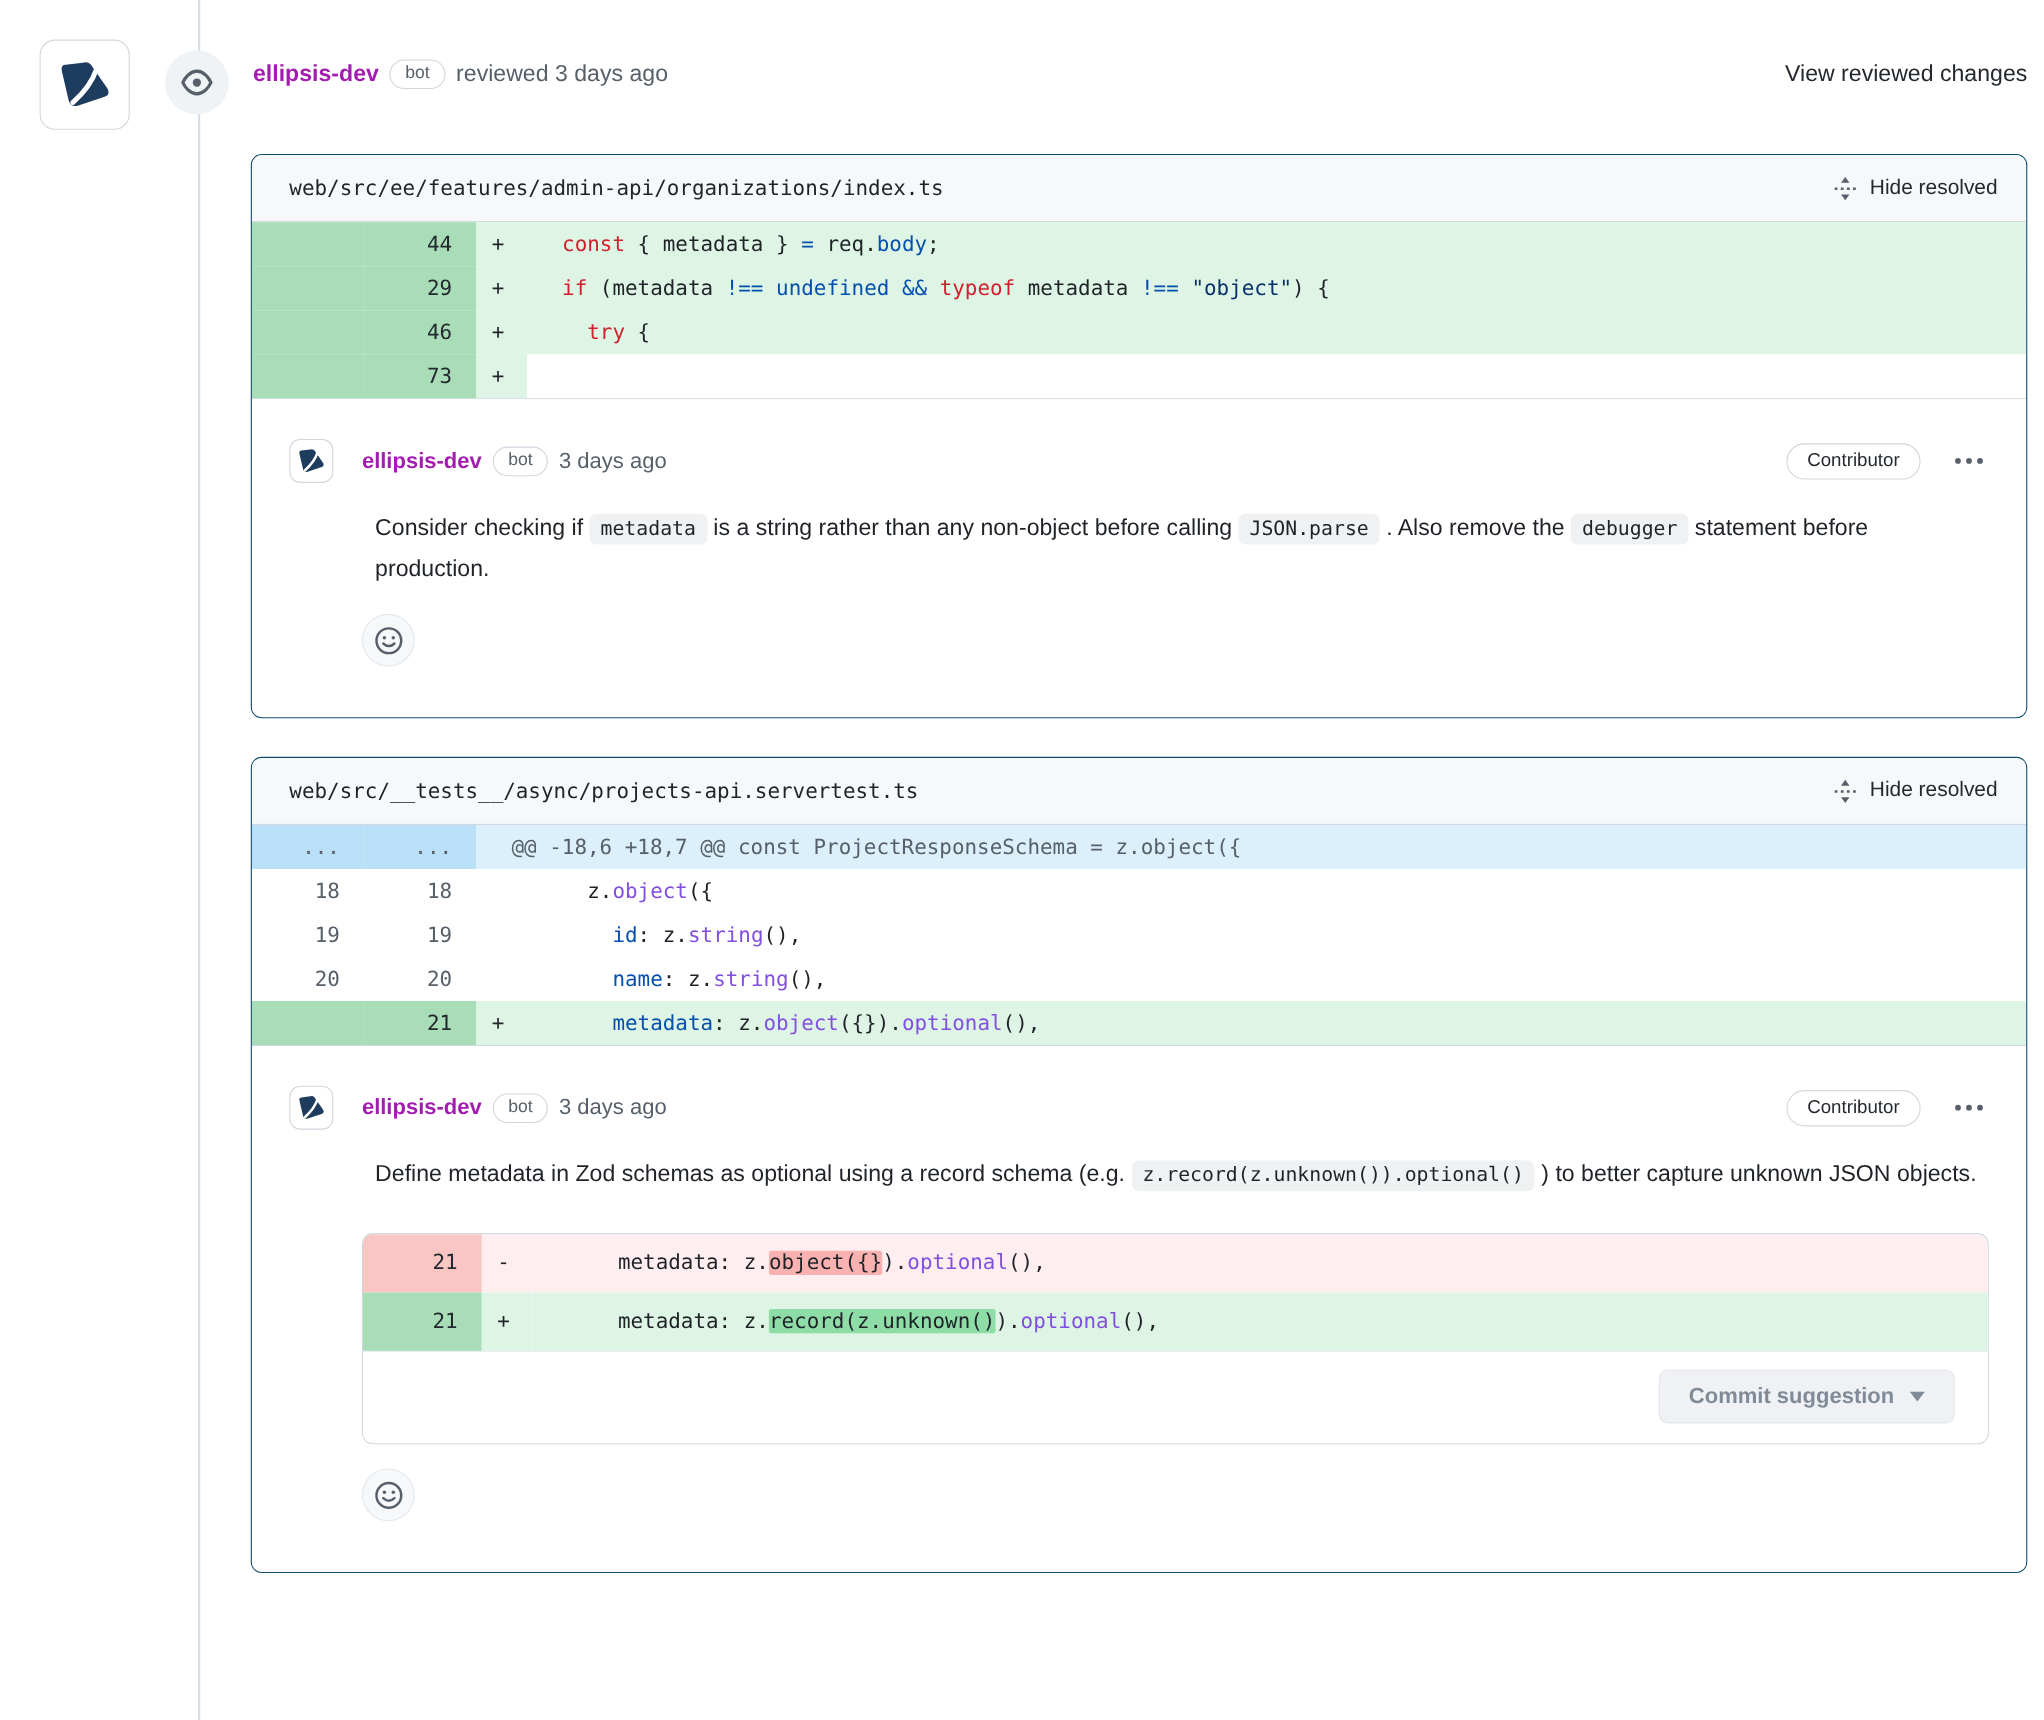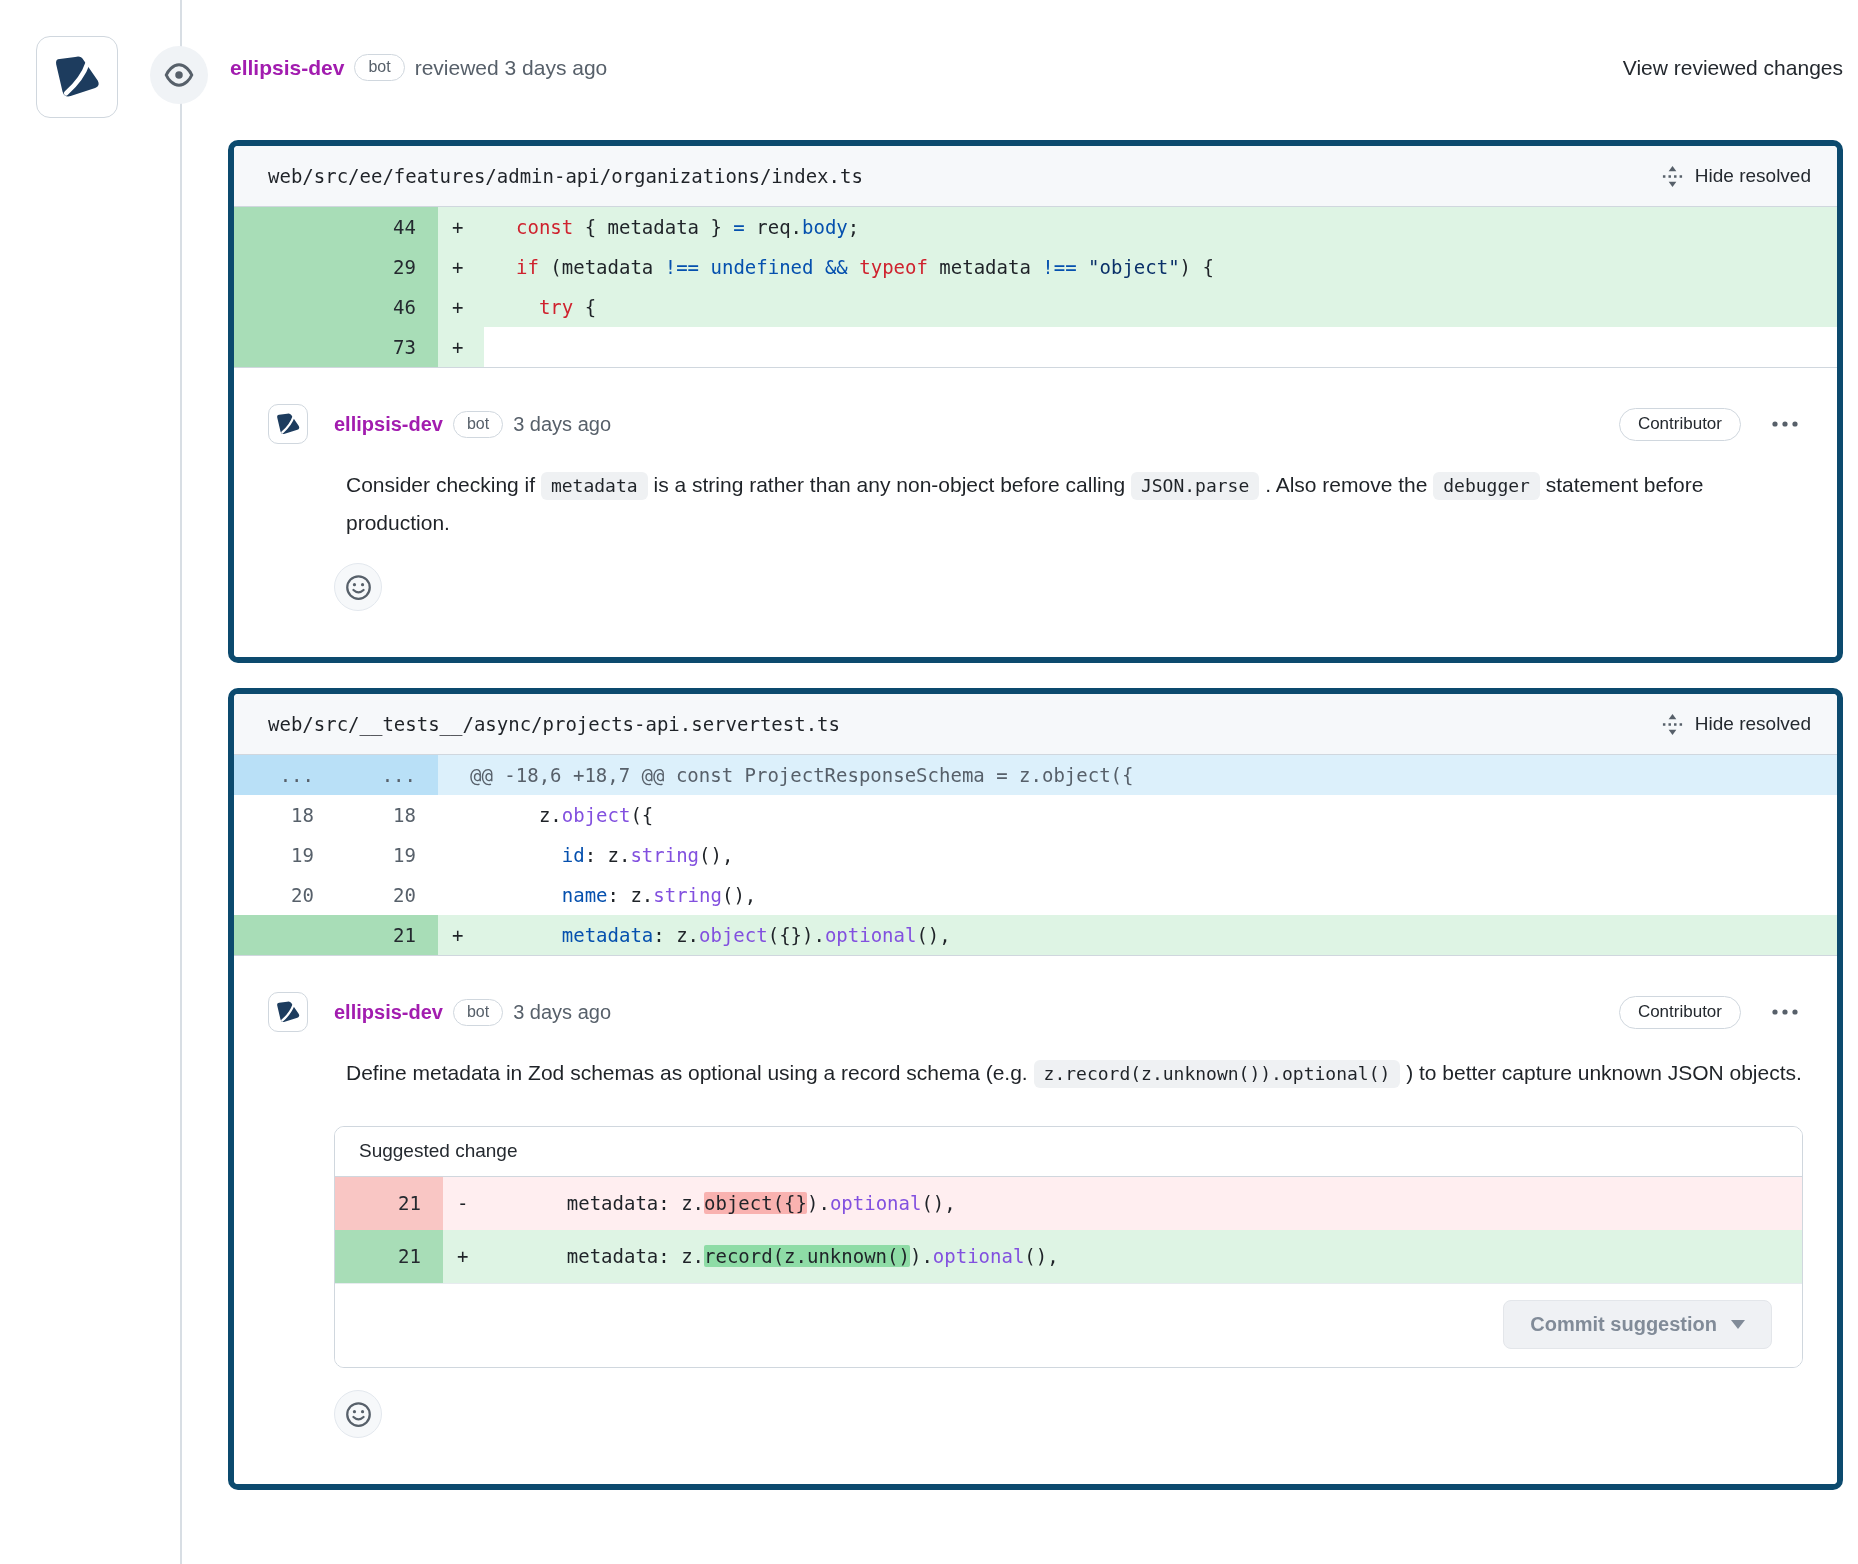--- a/index.html
+++ b/index.html
@@ -12,21 +12,21 @@
   .avatar-lg { position:absolute; left:36px; top:36px; width:82px; height:82px; border:1px solid #d0d7de;
                border-radius:14px; background:#fff; display:flex; align-items:center; justify-content:center; z-index:2; }
   .eye-badge { position:absolute; left:150px; top:46px; width:58px; height:58px; border-radius:50%;
                background:#f0f3f6; display:flex; align-items:center; justify-content:center; z-index:2; }
   .review-head-text { position:absolute; left:230px; top:54px; font-size:21px; color:#57606a; display:flex; align-items:center; gap:10px; }
   .author-name { font-weight:bold; color:#a21caf; text-decoration:none; }
   .bot-pill { display:inline-block; border:1px solid #d0d7de; border-radius:999px; padding:2px 13px 3px; font-size:16px; color:#57606a; line-height:20px; }
   .view-link { position:absolute; right:15px; top:56px; font-size:21px; font-weight:500; color:#24292f; text-decoration:none; }
 
   
-  .thread-card { position:absolute; left:228px; width:1615px; border:6px solid #0c4a6e; border-radius:10px; background:#fff; overflow:hidden; }
+  .thread-card { position:absolute; left:228px; width:1615px; border:1px solid #0c4a6e; border-radius:10px; background:#fff; overflow:hidden; }
   .card-1 { top:140px; }
   .card-2 { top:688px; }
 
   .file-header { display:flex; align-items:center; justify-content:space-between; height:61px;
                  background:#f6f8fa; border-bottom:1px solid #d0d7de; padding:0 26px 0 34px; }
   .file-path { font-family:"DejaVu Sans Mono", monospace; font-size:19px; color:#1f2328; text-decoration:none; }
   .hide-resolved { display:flex; align-items:center; gap:11px; background:none; border:none; font-family:inherit;
                    font-size:19px; color:#24292f; cursor:pointer; }
 
   
@@ -238,21 +238,20 @@
                 <circle cx="4" cy="4" r="2.6" fill="#57606a"></circle>
                   <circle cx="14" cy="4" r="2.6" fill="#57606a"></circle>
                   <circle cx="24" cy="4" r="2.6" fill="#57606a"></circle>
               </svg>
             </button>
           </span>
         </div>
         <p class="comment-body">Define metadata in Zod schemas as optional using a record schema (e.g. <code>z.record(z.unknown()).optional()</code> ) to better capture unknown JSON objects.</p>
 
         <div class="suggestion-box">
-          <div class="suggestion-title">Suggested change</div>
           <div>
               <div class="sg-row del">
                 <div class="gut">21</div>
                 <div class="marker">-</div>
                 <div class="codecell"><span style="color: rgb(31, 35, 40);">    metadata: z.</span><span class="w-hl" style="color: rgb(31, 35, 40);">object({}</span><span style="color: rgb(31, 35, 40);">).</span><span style="color: rgb(130, 80, 223);">optional</span><span style="color: rgb(31, 35, 40);">(),</span></div>
               </div>
               <div class="sg-row add">
                 <div class="gut">21</div>
                 <div class="marker">+</div>
                 <div class="codecell"><span style="color: rgb(31, 35, 40);">    metadata: z.</span><span class="w-hl" style="color: rgb(31, 35, 40);">record(z.unknown()</span><span style="color: rgb(31, 35, 40);">).</span><span style="color: rgb(130, 80, 223);">optional</span><span style="color: rgb(31, 35, 40);">(),</span></div>

